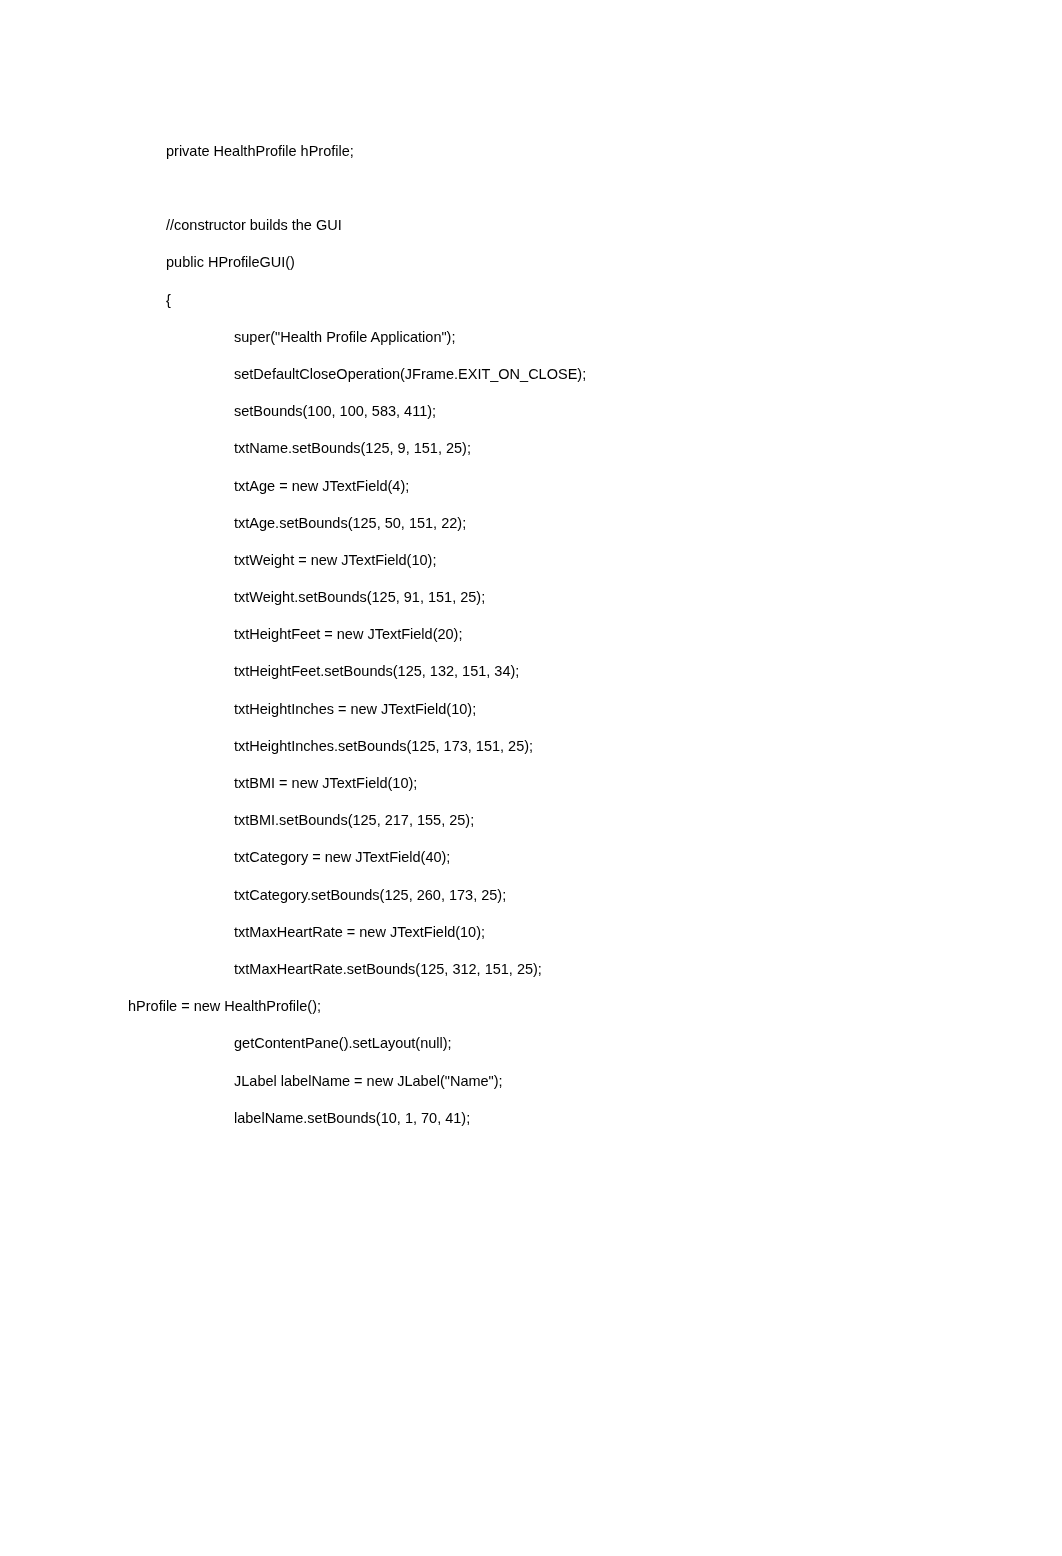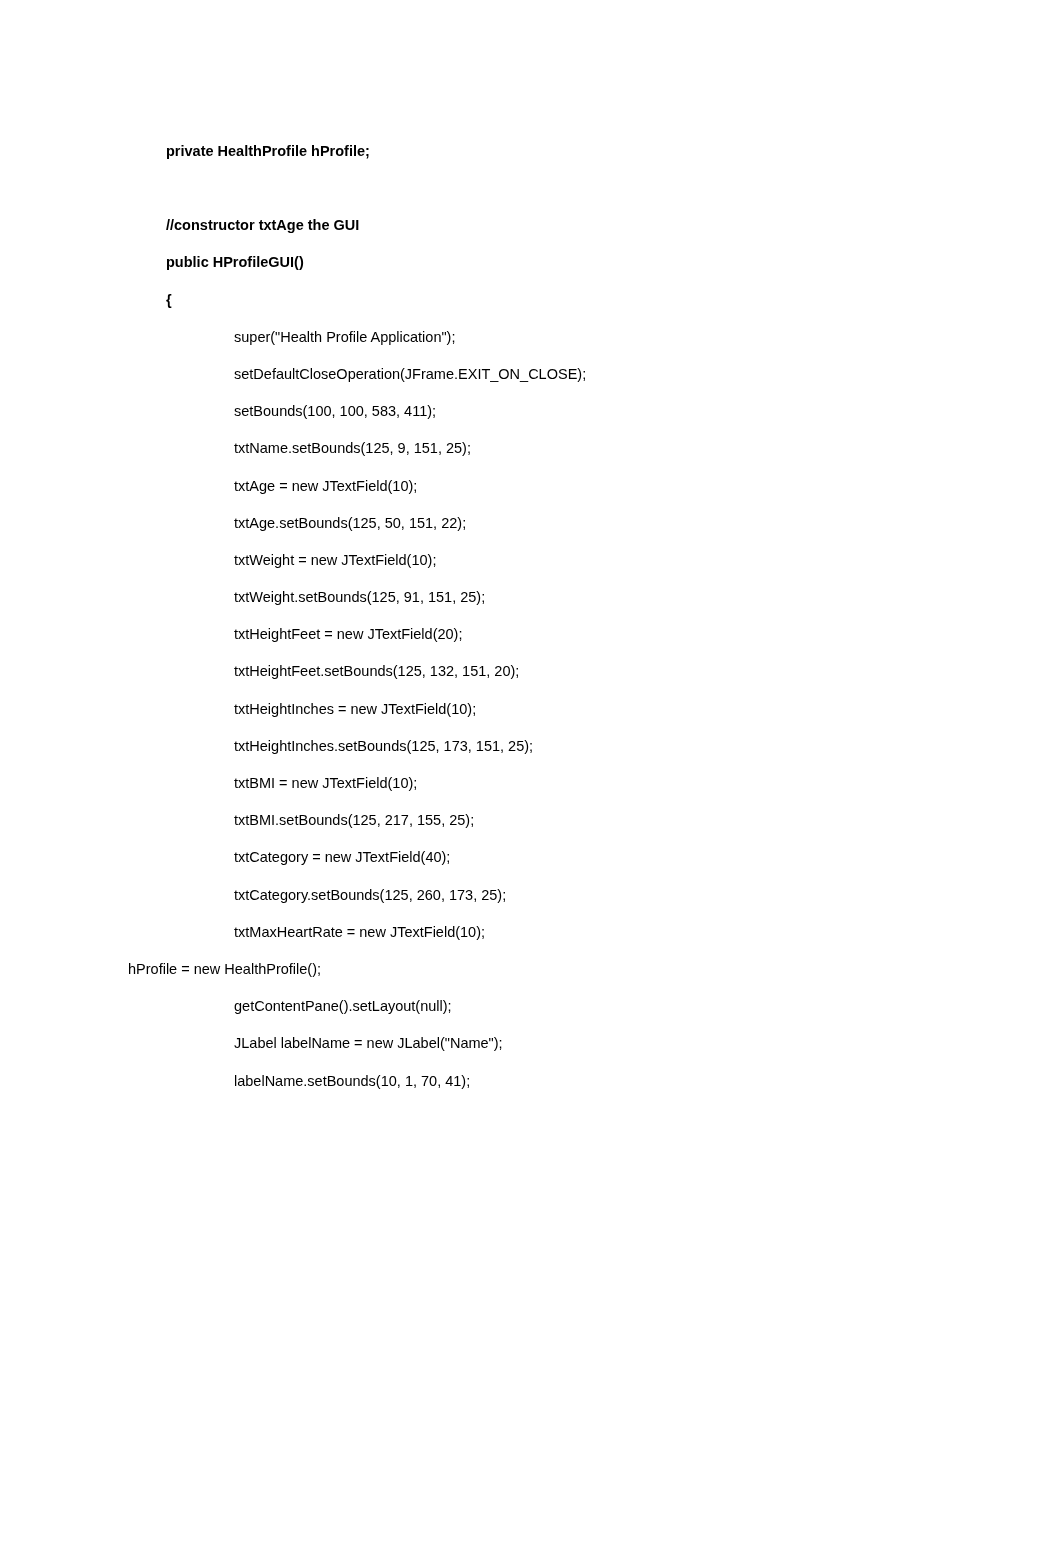--- a/index.html
+++ b/index.html
@@ -19,57 +19,57 @@
   .code-container {
     padding-left: 108px;
   }
   .code-line {
     white-space: pre;
     min-height: 23px;
     margin-bottom: 14px;
   }
   .indent-1 {
     padding-left: 58px;
-    font-weight: bold;
   }
   .indent-3 {
     padding-left: 126px;
   }
   .indent-0 {
     padding-left: 0px;
     margin-left: 20px;
   }
   .blank {
     height: 23px;
     margin-bottom: 14px;
   }
 </style>
 </head>
 <body>
 
 <div class="code-container">
 <div class="code-line indent-1">private HealthProfile hProfile;</div>
     <div class="blank"></div>
-    <div class="code-line indent-1">//constructor txtAge the GUI</div>
+    <div class="code-line indent-1">//constructor builds the GUI</div>
     <div class="code-line indent-1">public HProfileGUI()</div>
     <div class="code-line indent-1">{</div>
     <div class="code-line indent-3">super("Health Profile Application");</div>
     <div class="code-line indent-3">setDefaultCloseOperation(JFrame.EXIT_ON_CLOSE);</div>
     <div class="code-line indent-3">setBounds(100, 100, 583, 411);</div>
     <div class="code-line indent-3">txtName.setBounds(125, 9, 151, 25);</div>
-    <div class="code-line indent-3">txtAge = new JTextField(10);</div>
+    <div class="code-line indent-3">txtAge = new JTextField(4);</div>
     <div class="code-line indent-3">txtAge.setBounds(125, 50, 151, 22);</div>
     <div class="code-line indent-3">txtWeight = new JTextField(10);</div>
     <div class="code-line indent-3">txtWeight.setBounds(125, 91, 151, 25);</div>
     <div class="code-line indent-3">txtHeightFeet = new JTextField(20);</div>
-    <div class="code-line indent-3">txtHeightFeet.setBounds(125, 132, 151, 20);</div>
+    <div class="code-line indent-3">txtHeightFeet.setBounds(125, 132, 151, 34);</div>
     <div class="code-line indent-3">txtHeightInches = new JTextField(10);</div>
     <div class="code-line indent-3">txtHeightInches.setBounds(125, 173, 151, 25);</div>
     <div class="code-line indent-3">txtBMI = new JTextField(10);</div>
     <div class="code-line indent-3">txtBMI.setBounds(125, 217, 155, 25);</div>
     <div class="code-line indent-3">txtCategory = new JTextField(40);</div>
     <div class="code-line indent-3">txtCategory.setBounds(125, 260, 173, 25);</div>
     <div class="code-line indent-3">txtMaxHeartRate = new JTextField(10);</div>
+    <div class="code-line indent-3">txtMaxHeartRate.setBounds(125, 312, 151, 25);</div>
     <div class="code-line indent-0">hProfile = new HealthProfile();</div>
     <div class="code-line indent-3">getContentPane().setLayout(null);</div>
     <div class="code-line indent-3">JLabel labelName = new JLabel("Name");</div>
     <div class="code-line indent-3">labelName.setBounds(10, 1, 70, 41);</div>
   </div>
 
 </body></html>

